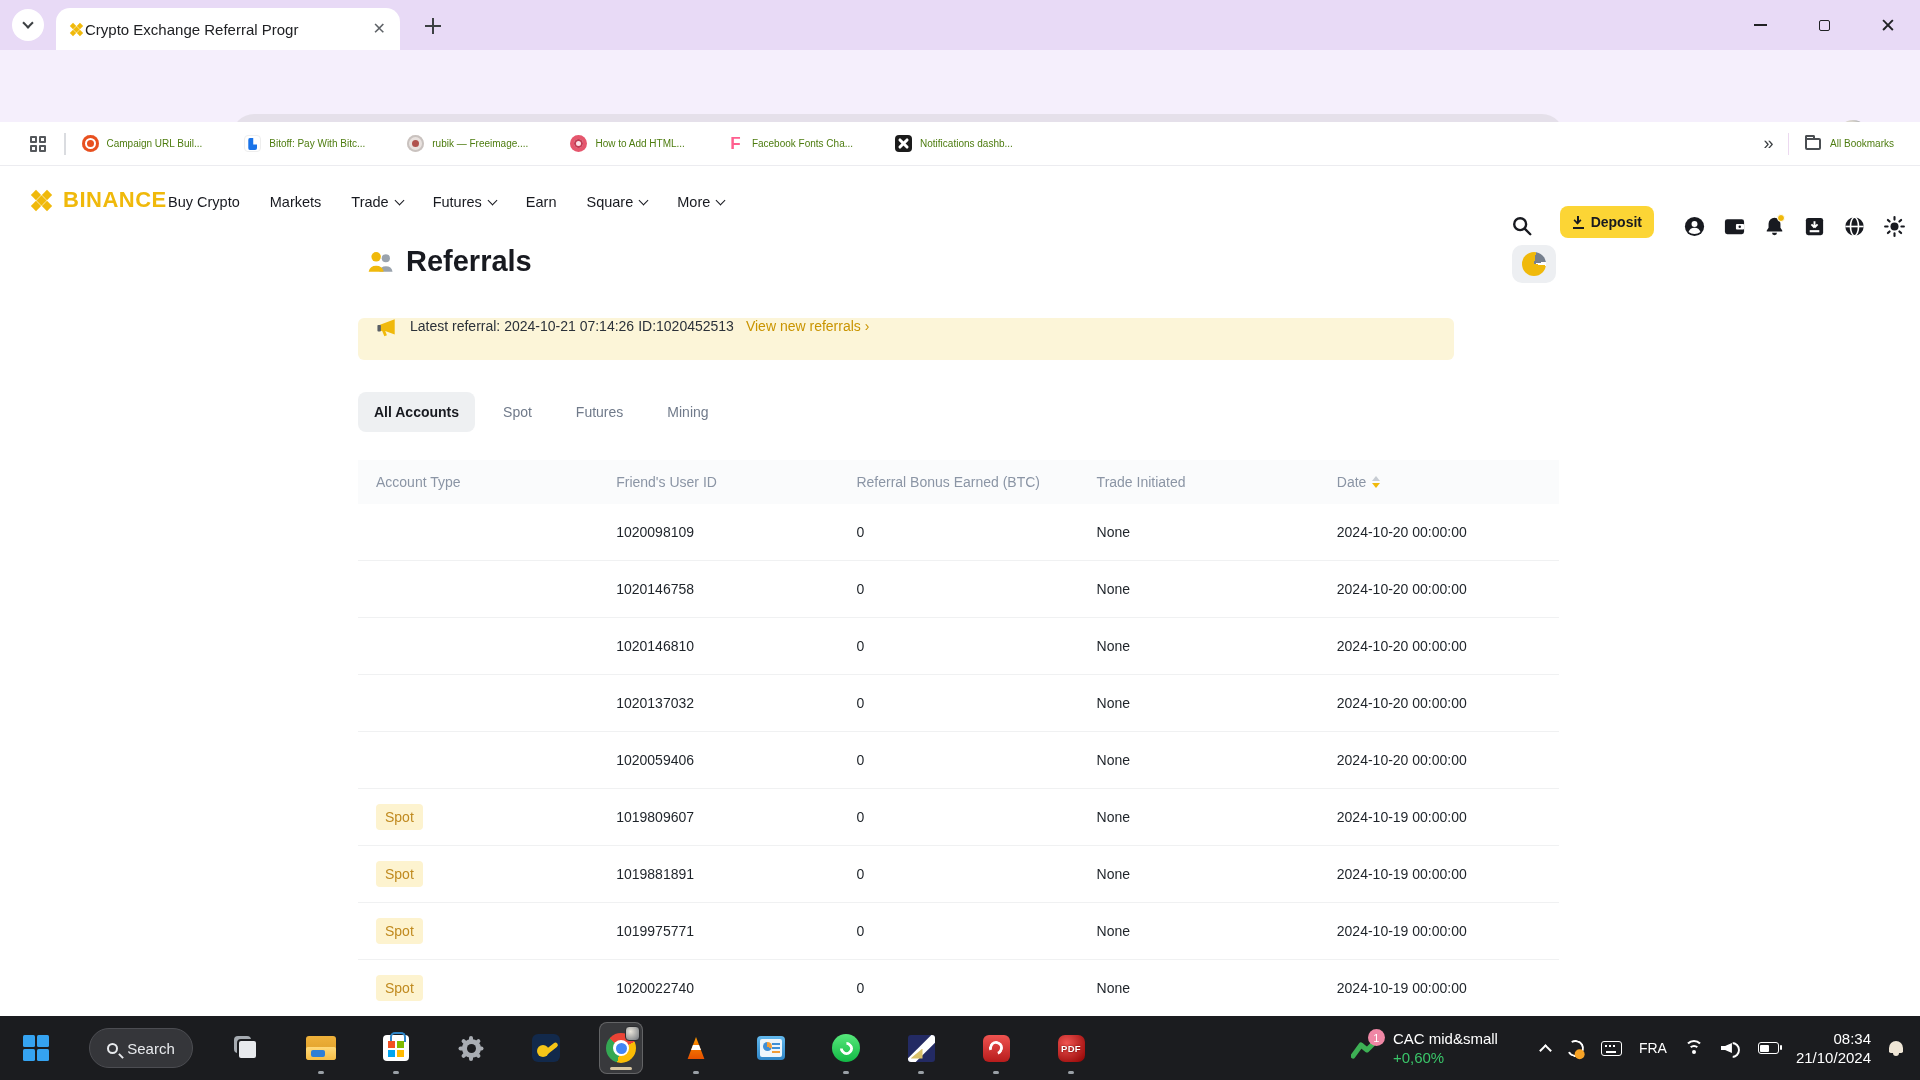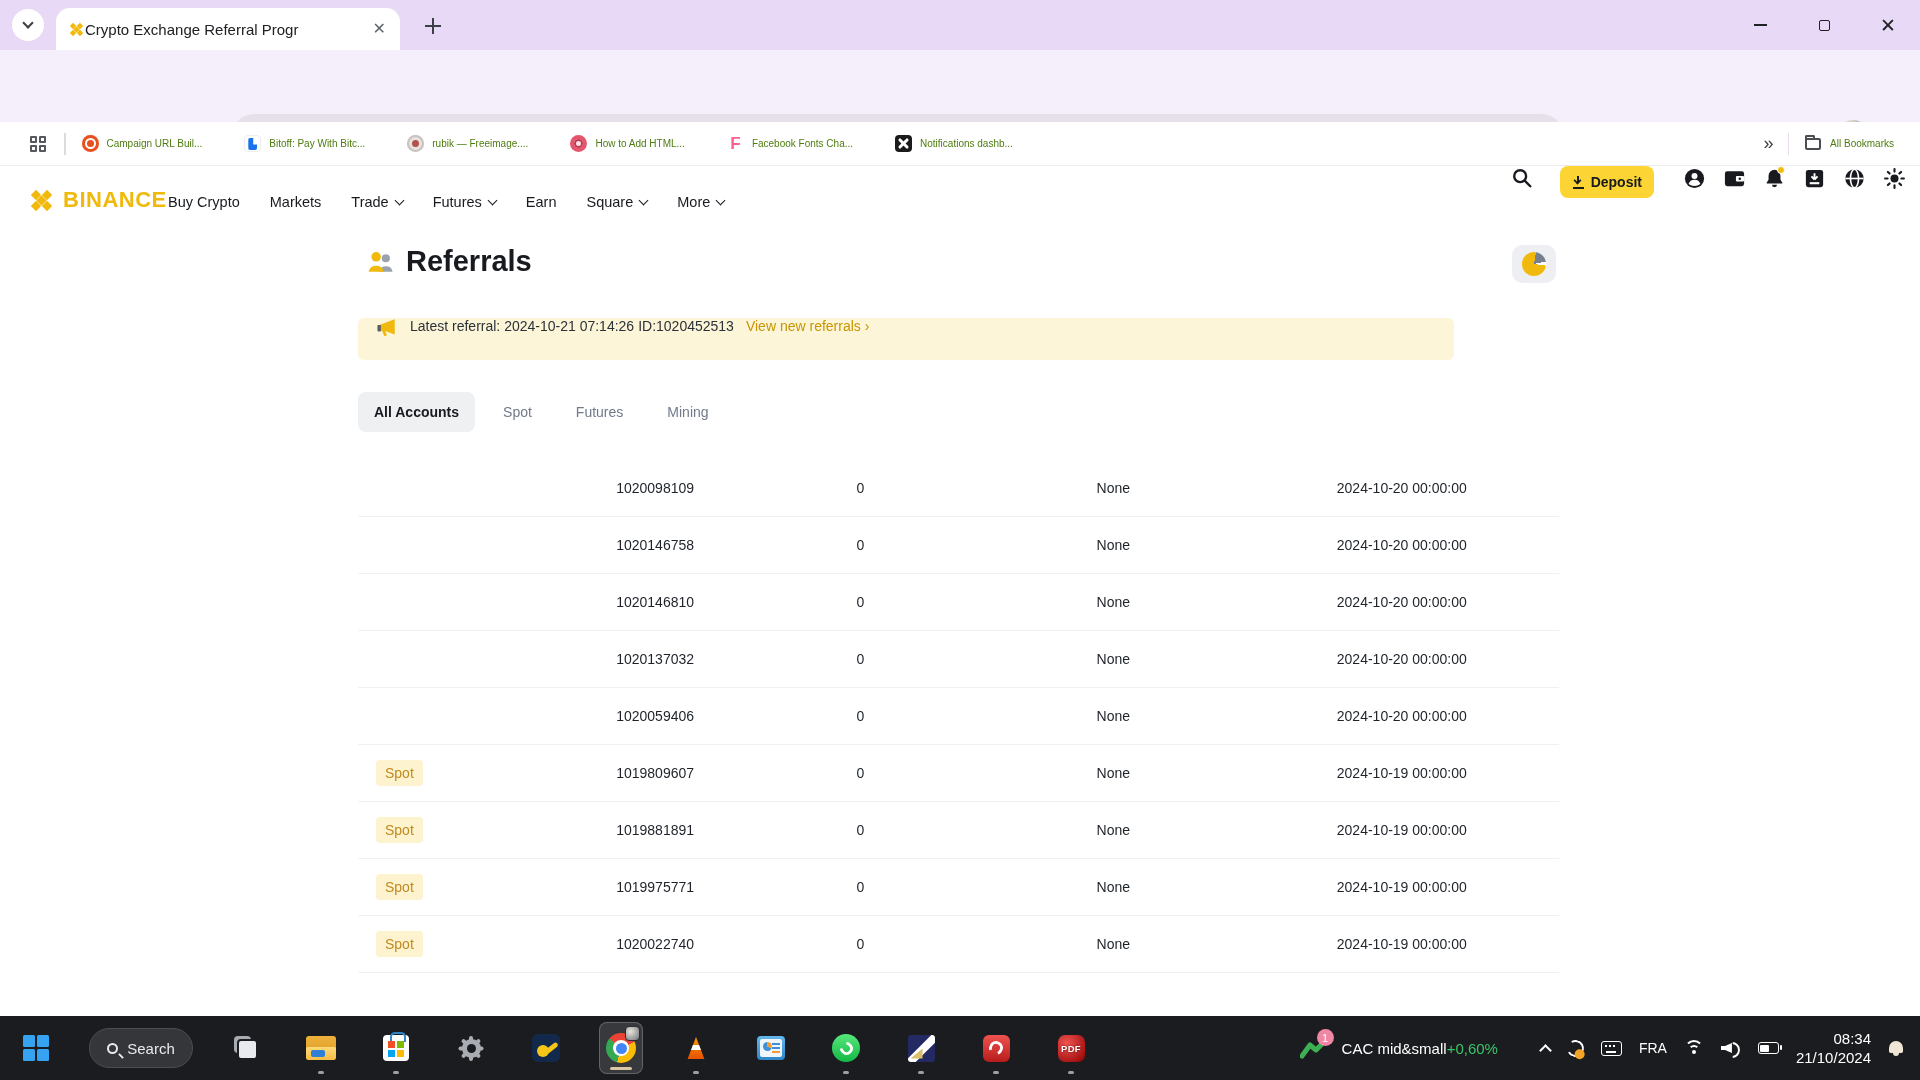--- a/index.html
+++ b/index.html
@@ -87,21 +87,21 @@
   .i-folder{width:16px;height:12px;border:2px solid #4a4e52;border-radius:2px;position:relative;margin-right:9px}
   .i-folder::before{content:"";position:absolute;left:-2px;top:-5px;width:6px;height:3px;border:2px solid #4a4e52;border-bottom:none;border-radius:2px 2px 0 0}
 
   
   .bnav{position:absolute;left:0;top:166px;width:1920px;height:72px;background:#fff}
   .blogo{position:absolute;left:28px;top:21px;display:flex;align-items:flex-start;gap:8px}
   .bword{font-size:22px;font-weight:bold;color:#f0b90b;letter-spacing:.5px}
   .bmenu{position:absolute;left:168px;top:0;height:72px;display:flex;align-items:center;gap:30px}
   .bmenu-item{display:flex;align-items:center;gap:7px;font-size:14.5px;color:#181a20;font-weight:500}
   .mchev{width:7px;height:7px;border-right:1.7px solid #181a20;border-bottom:1.7px solid #181a20;transform:rotate(45deg);margin-top:-4px}
-  .bnav-right{position:absolute;right:14px;top:0;height:72px;display:flex;align-items:flex-start;gap:16px}
+  .bnav-right{position:absolute;right:14px;top:0;height:72px;display:flex;align-items:flex-end;gap:16px}
   .depbtn{display:flex;align-items:center;gap:6px;background:#fcd535;color:#181a20;font-size:14px;font-weight:bold;height:32px;padding:0 12px;border-radius:8px;margin:0 12px 0 10px}
   .dep-ic{position:relative;width:13px;height:13px}
   .dep-ic::before{content:"";position:absolute;left:5.5px;top:0;width:2px;height:7px;background:#181a20}
   .dep-ic i{position:absolute;left:2.5px;top:1.5px;width:7px;height:7px;border-right:2px solid #181a20;border-bottom:2px solid #181a20;transform:rotate(45deg) scale(.8)}
   .dep-ic::after{content:"";position:absolute;left:1px;bottom:0;width:11px;height:2px;background:#181a20}
   .nicon{width:24px;height:24px;display:flex;align-items:center;justify-content:center;position:relative}
   .bell-dot{position:absolute;right:1px;top:0;width:8px;height:8px;border-radius:50%;background:#f0b90b;border:1.5px solid #fff}
 
   
   .pagehead{position:absolute;left:367px;top:245px;display:flex;align-items:center;gap:11px}
@@ -173,21 +173,21 @@
   .i-navy::before{content:"";position:absolute;left:-6px;top:10px;width:42px;height:8px;background:#fff;transform:rotate(-45deg)}
   .i-navy::after{content:"";position:absolute;left:3px;bottom:3px;width:12px;height:10px;background:#d9c06a;clip-path:polygon(0 100%,100% 100%,100% 0)}
   .i-redswirl{width:27px;height:27px;background:linear-gradient(#ef5350,#b71c1c);border-radius:6px;display:flex;align-items:center;justify-content:center}
   .i-redswirl i{width:14px;height:14px;border:3.5px solid #fff;border-radius:50%;border-bottom-color:transparent;transform:rotate(25deg)}
   .i-pdf{width:27px;height:27px;background:radial-gradient(circle at 32% 30%,#ef5350,#8e0000);border-radius:7px;display:flex;align-items:center;justify-content:center;color:#fff;font-weight:bold;font-size:9.5px;letter-spacing:.3px;text-shadow:0 0 2px #600}
 
   .tray{margin-left:auto;display:flex;align-items:center;gap:17px;padding-right:16px;color:#fff}
   .ticker{display:flex;align-items:center;gap:10px;margin-right:26px}
   .tickericon{position:relative;width:32px;height:28px}
   .tickerbadge{position:absolute;right:-2px;top:-5px;width:17px;height:17px;border-radius:50%;background:#ef87a5;color:#fff;font-size:11px;display:flex;align-items:center;justify-content:center;z-index:2}
-  .tickertxt{display:flex;line-height:19px}
+  .tickertxt{display:flex;flex-direction:column;line-height:19px}
   .tname{font-size:15px;color:#fff}
   .tchange{font-size:15px;color:#3ac569}
   .chup{width:9px;height:9px;border-left:2px solid #fff;border-top:2px solid #fff;transform:rotate(45deg);margin-top:4px}
   .sync{width:17px;height:17px;border:2px solid #fff;border-radius:50%;border-left-color:transparent;position:relative;transform:rotate(15deg)}
   .sync::after{content:"";position:absolute;right:-4px;bottom:-3px;width:10px;height:10px;background:#f7a326;border-radius:50%;transform:rotate(-15deg)}
   .kbd{width:21px;height:15px;border:1.6px solid #fff;border-radius:3px;position:relative}
   .kbd::before{content:"";position:absolute;left:3px;top:3px;width:2px;height:2px;background:#fff;box-shadow:4px 0 #fff,8px 0 #fff}
   .kbd::after{content:"";position:absolute;left:4px;bottom:2px;width:10px;height:2px;background:#fff}
   .lang{font-size:14px;color:#fff}
   .wifi{position:relative;width:20px;height:16px}
@@ -451,20 +451,41 @@
 </div>
 
 <div class="tabsrow tabsrow-abs tabs tabsbar tabsline tabs-row tabsrow2 tabs-container tabsholder tabswrap tabsgroup tabslist tabsnav tabsx tabs-y tabsz tabsrow" style="position:absolute;left:358px;top:392px;display:flex;align-items:center;gap:12px">
   <span class="ptab active">All Accounts</span>
   <span class="ptab">Spot</span>
   <span class="ptab">Futures</span>
   <span class="ptab">Mining</span>
 </div>
 
 <div class="rtable">
+  <div class="thead">
+    <div class="th">
+        <span>Account Type</span>
+      </div>
+    <div class="th">
+        <span>Friend's User ID</span>
+      </div>
+    <div class="th">
+        <span>Referral Bonus Earned (BTC)</span>
+      </div>
+    <div class="th">
+        <span>Trade Initiated</span>
+      </div>
+    <div class="th">
+        <span>Date</span>
+        <span class="sort">
+          <i class="up"></i>
+          <i class="dn"></i>
+        </span>
+      </div>
+  </div>
 
   <div class="trow">
     <div class="td"></div>
     <div class="td">1020098109</div>
     <div class="td">0</div>
     <div class="td">None</div>
     <div class="td">2024-10-20 00:00:00</div>
   </div>
   <div class="trow">
     <div class="td"></div>

